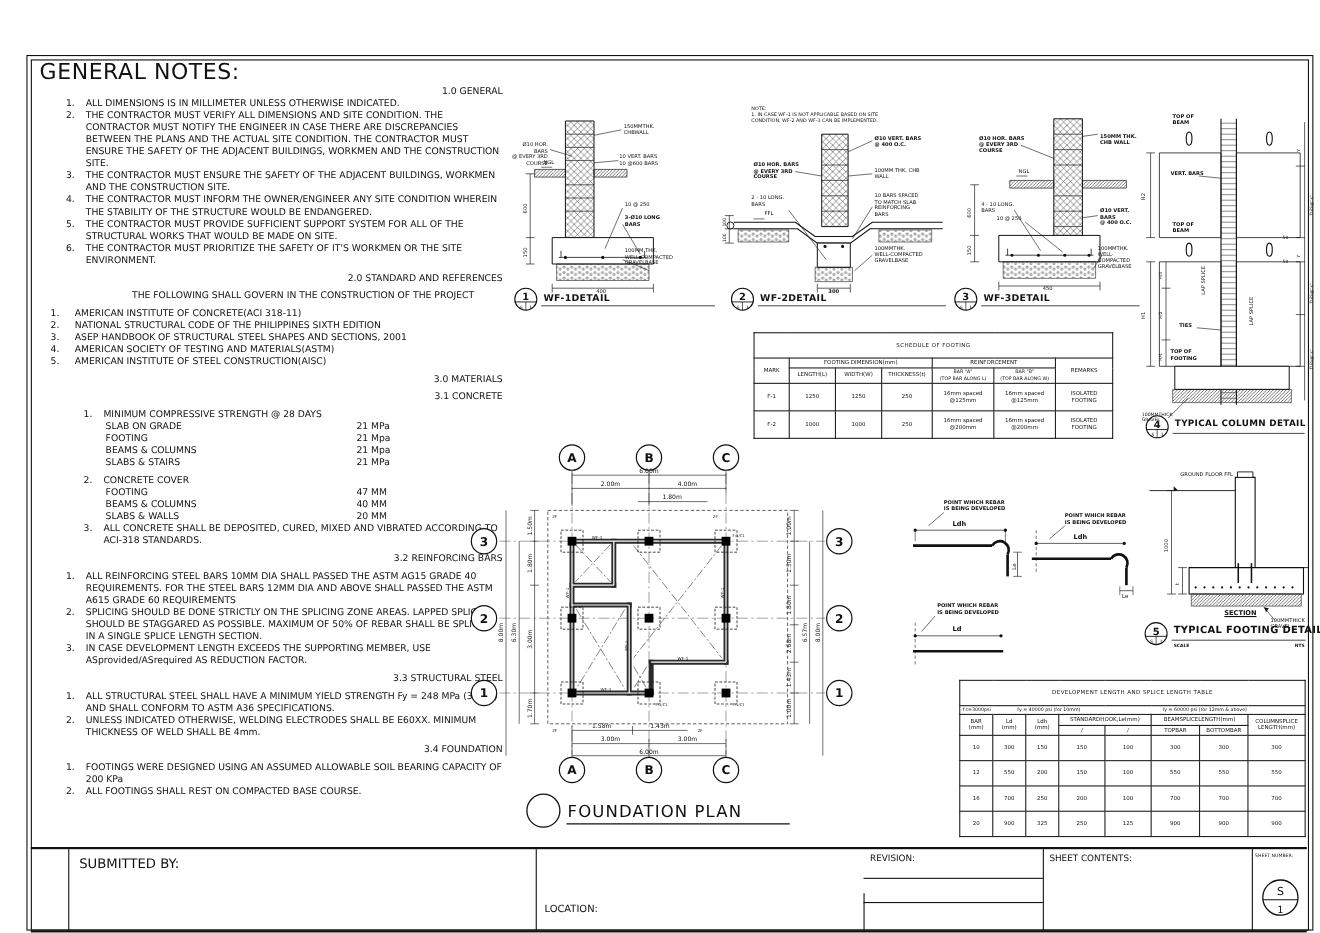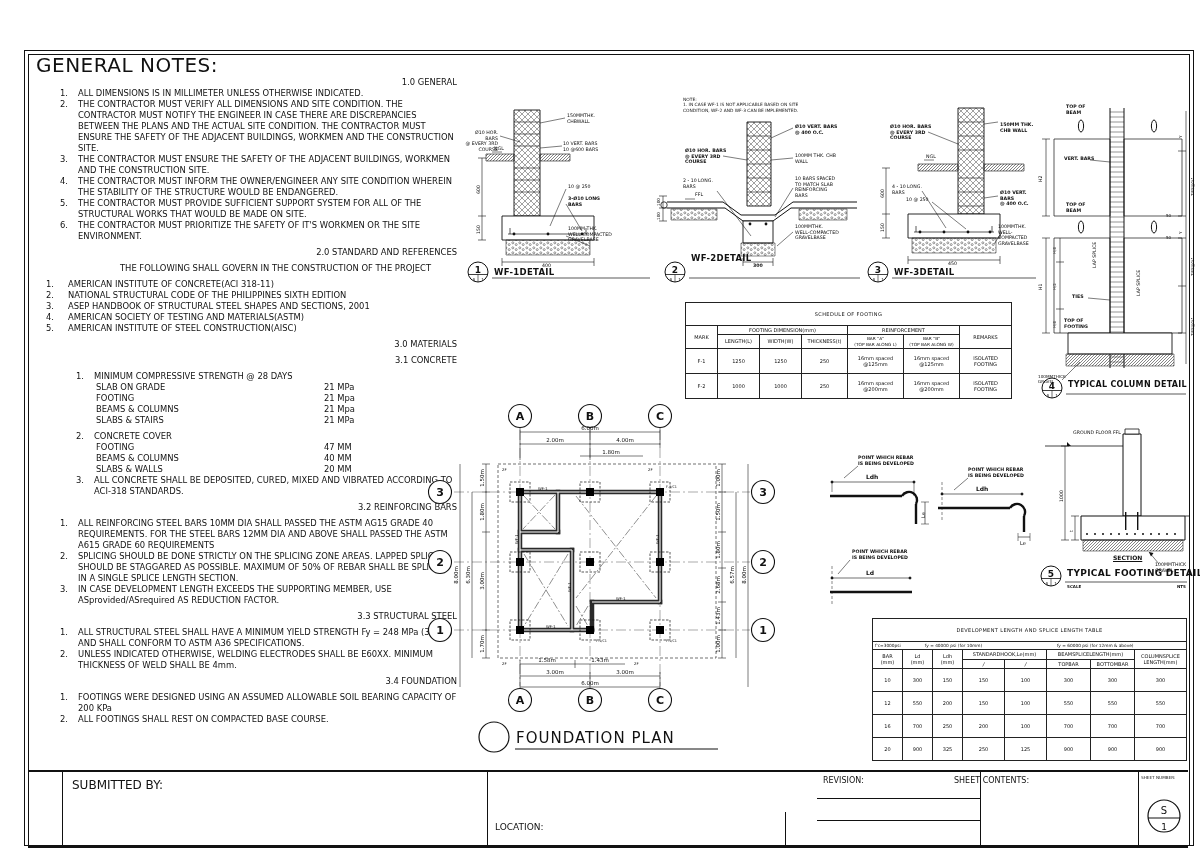--- a/index.html
+++ b/index.html
@@ -313,21 +313,21 @@
 BARS</div>
   <div class="lb" style="left:28px;top:82px;">2 - 10 LONG.
 BARS</div>
   <div class="lb" style="left:40px;top:96px;">FFL</div>
   <div class="lb" style="left:140px;top:128px;">100MMTHK.
 WELL-COMPACTED
 GRAVELBASE</div>
   <div class="vlb" style="left:1px;top:110px;font-size:4.2px;">100</div>
   <div class="vlb" style="left:1px;top:124px;font-size:4.2px;">100</div>
   <div class="lb" style="left:98px;top:167px;font-weight:bold;">300</div>
-  <div class="dt-title" style="left:36px;top:157px;">WF-2DETAIL</div>
+  <div class="dt-title" style="left:36px;top:171px;">WF-2DETAIL</div>
 </div>
 
 <div class="dwg" id="w3" style="left:862px;top:96px;width:178px;height:190px;">
   <svg width="178" height="190" viewBox="0 0 178 190">
     <rect x="96" y="12" width="26" height="106" fill="url(#pX)" stroke="#111" stroke-width="0.9"></rect>
     <g stroke="#111" stroke-width="0.6">
       <line x1="96" y1="26" x2="122" y2="26"></line>
           <line x1="96" y1="40" x2="122" y2="40"></line>
       <line x1="96" y1="54" x2="122" y2="54"></line>
           <line x1="96" y1="82" x2="122" y2="82"></line>
@@ -914,21 +914,21 @@
 </div>
 
 <div id="tb">
   <div class="abs" style="left:34px;top:0;width:0;height:74px;border-left:1.2px solid #111;"></div>
   <div class="abs" style="left:34px;top:0;width:425px;height:74px;border-right:1.2px solid #111;">
     <div class="abs" style="left:10px;top:6px;font-size:12px;">SUBMITTED BY:</div>
   </div>
   <div class="abs" style="left:459px;top:40px;width:298px;height:34px;border-right:1.2px solid #111;">
     <div class="abs cell-label" style="left:8px;top:10px;">LOCATION:</div>
   </div>
-  <div class="abs" style="left:757px;top:0;width:163px;height:74px;border-right:1.2px solid #111;margin-left:32px;">
+  <div class="abs" style="left:757px;top:0;width:163px;height:74px;border-right:1.2px solid #111;">
     <div class="abs cell-label" style="left:6px;top:4px;font-size:8px;">REVISION:</div>
     <div class="abs" style="left:0;top:26px;width:163px;border-top:0.9px solid #111;"></div>
     <div class="abs" style="left:0;top:48px;width:163px;border-top:0.9px solid #111;"></div>
   </div>
   <div class="abs" style="left:920px;top:0;width:190px;height:74px;border-right:1.2px solid #111;">
     <div class="abs cell-label" style="left:6px;top:4px;font-size:8px;">SHEET CONTENTS:</div>
   </div>
   <div class="abs" style="left:1110px;top:0;width:50px;height:74px;">
     <div class="abs" style="left:3px;top:3px;font-size:4.2px;">SHEET NUMBER:</div>
     <svg width="50" height="74">

